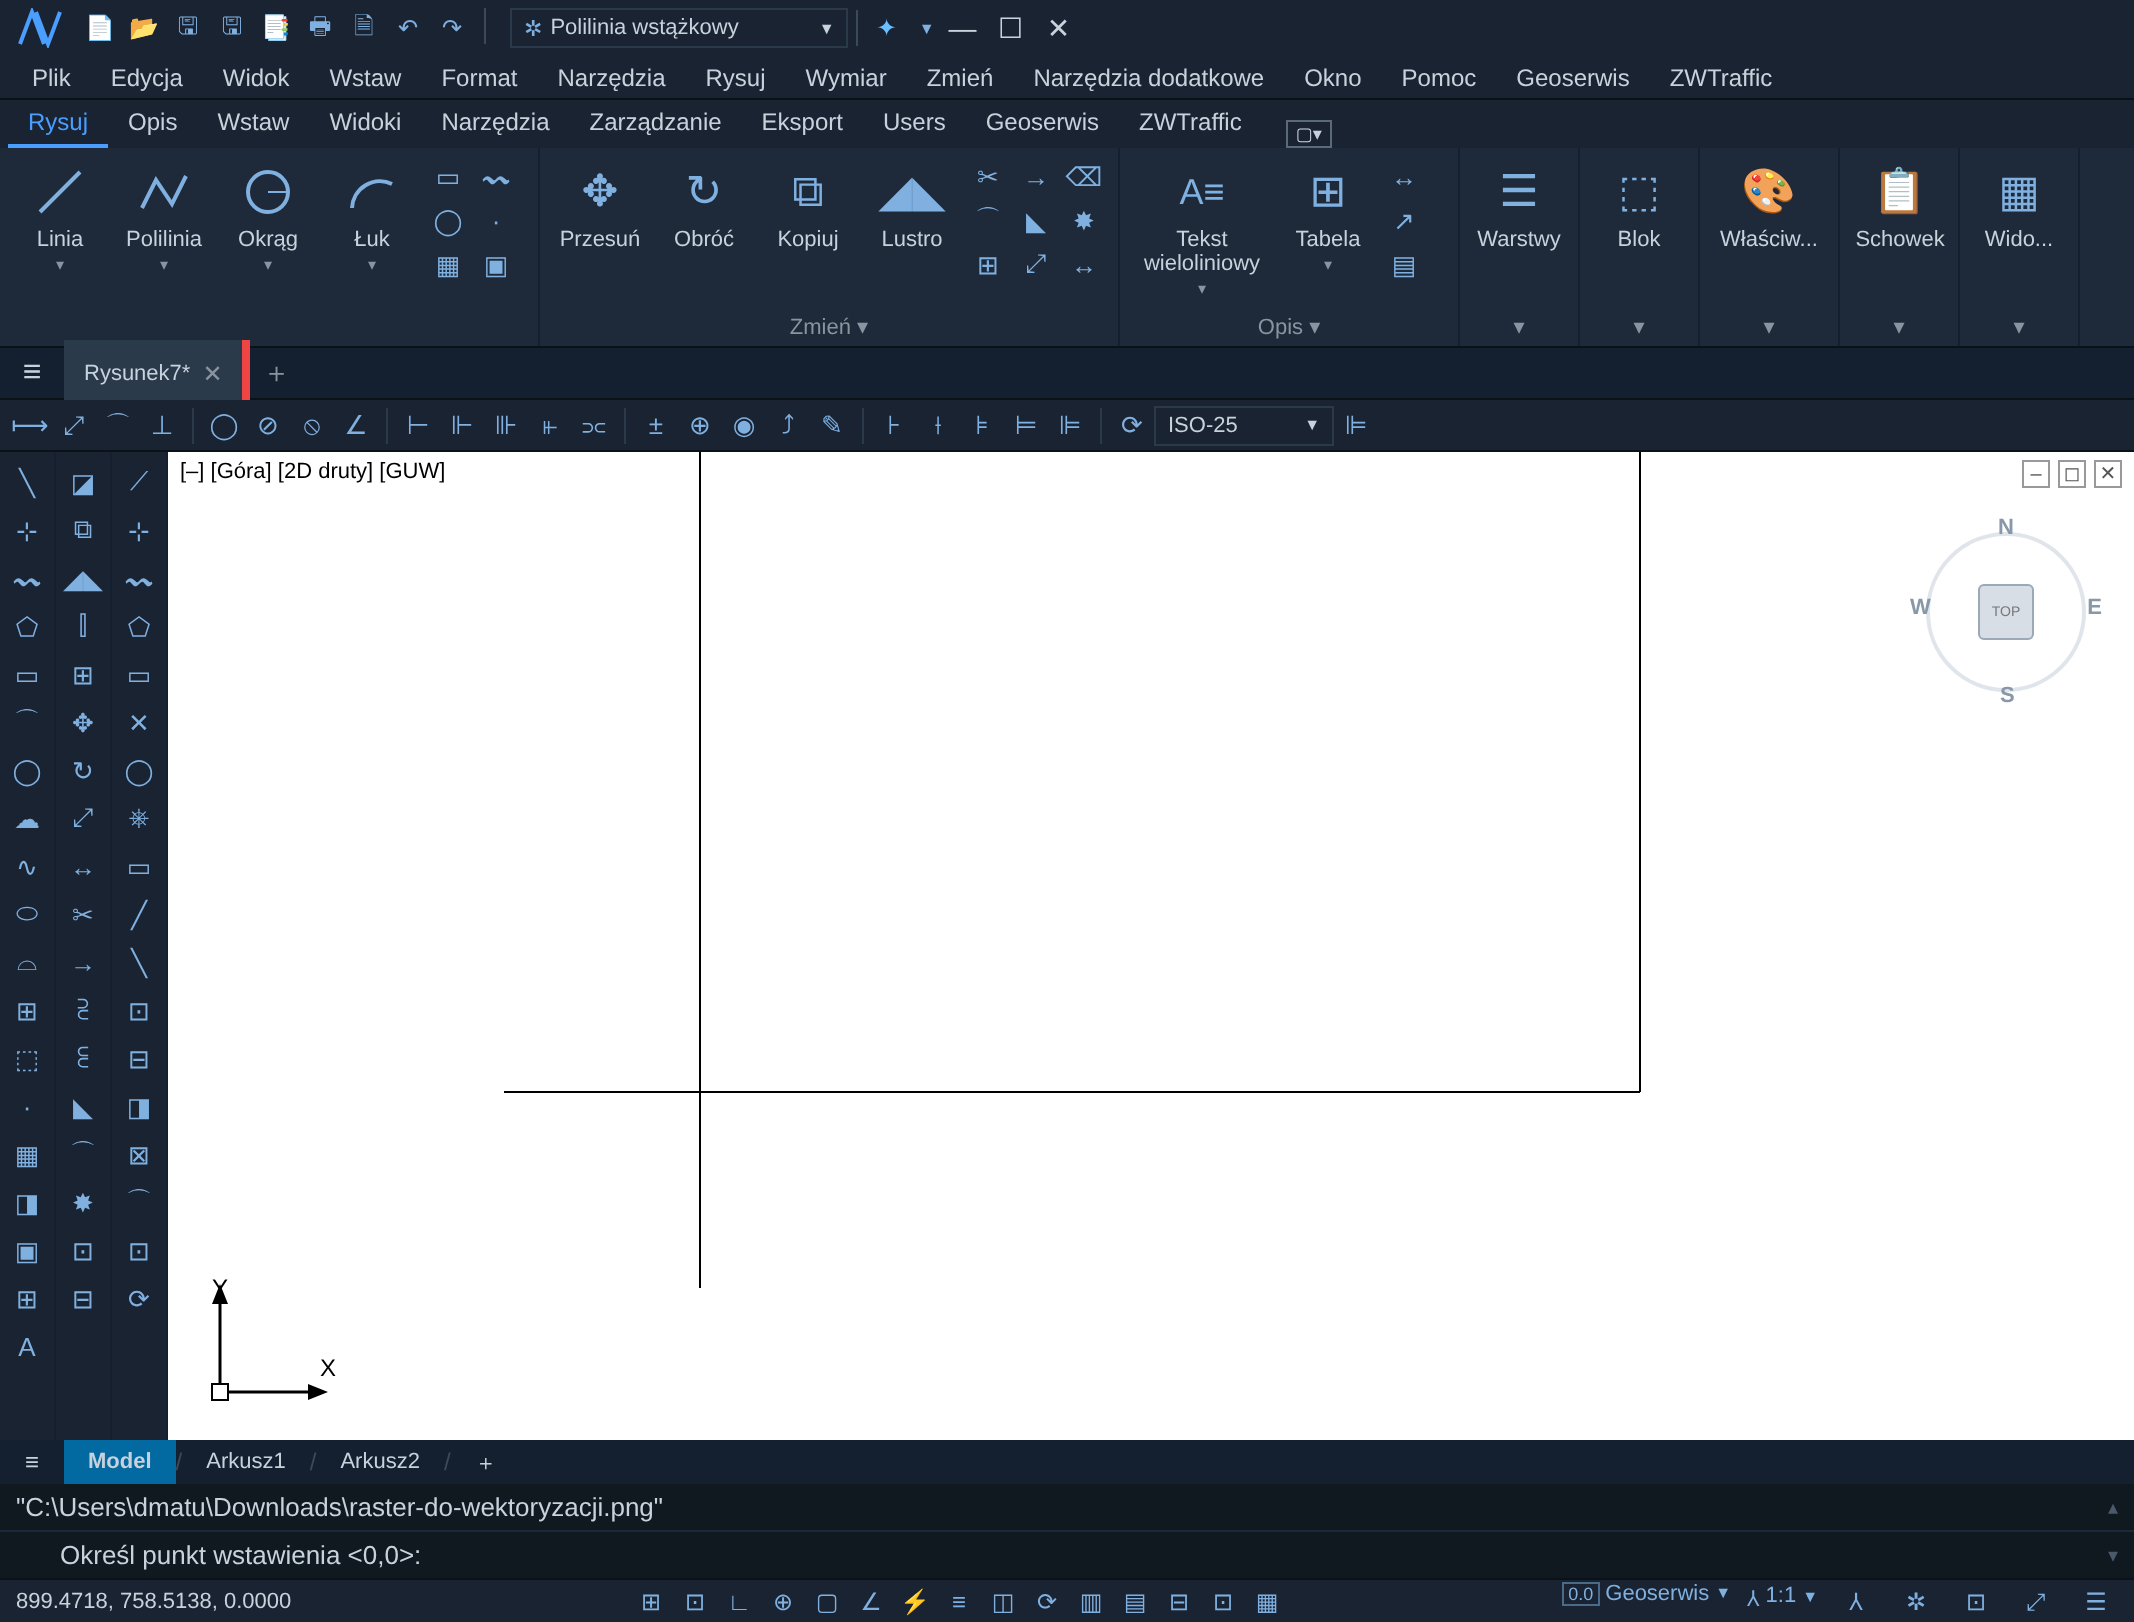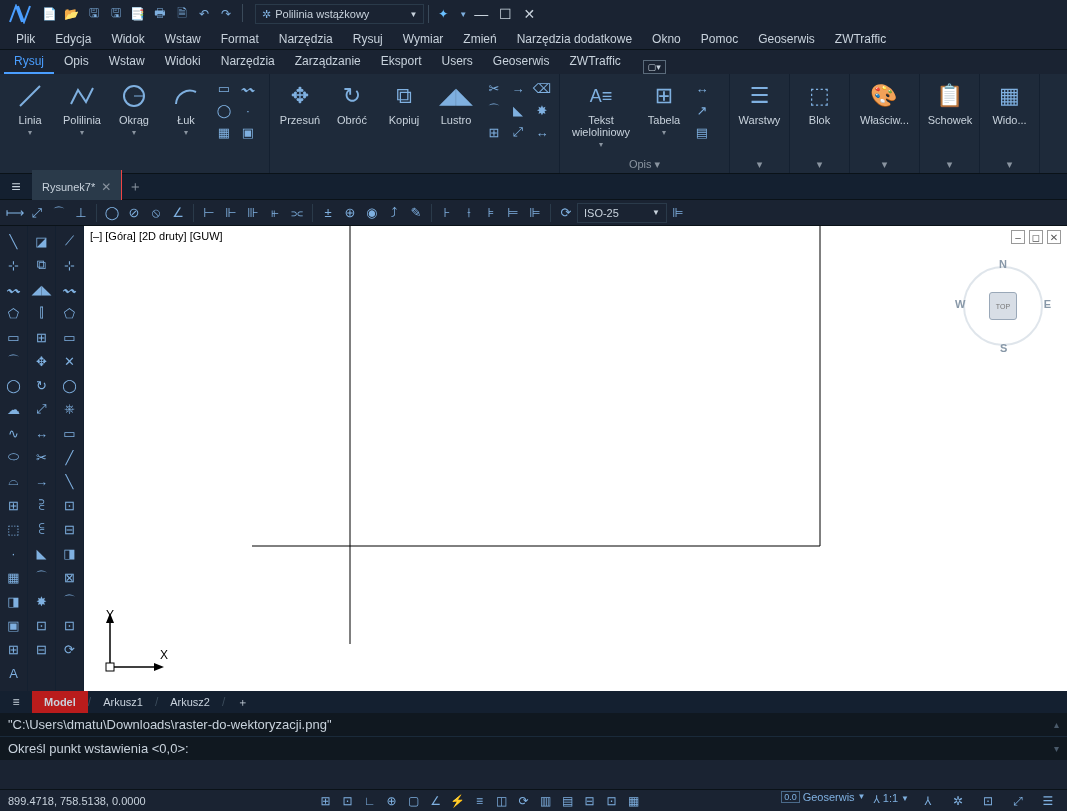--- a/index.html
+++ b/index.html
@@ -25,21 +25,21 @@
 .ribbon-panel-title { font-size: 11px; color: #8a94a0; text-align: center; padding: 2px 0; height: 18px; line-height: 14px; }
 .ribbon-big { display: flex; flex-direction: column; align-items: center; width: 48px; cursor: pointer; padding: 2px; }
 .ribbon-big.wide { width: 70px; }
 .ribbon-big .ico { width: 32px; height: 32px; display: flex; align-items: center; justify-content: center; font-size: 22px; color: #7fb0e0; }
 .ribbon-big .lbl { font-size: 11px; text-align: center; margin-top: 2px; line-height: 12px; }
 .ribbon-big .dd { font-size: 8px; margin-top: 2px; color: #8a94a0; }
 .ribbon-sm-col { display: flex; flex-direction: column; gap: 2px; }
 .ribbon-sm { width: 20px; height: 20px; display: flex; align-items: center; justify-content: center; color: #7fb0e0; cursor: pointer; font-size: 13px; }
 .doc-tabs { height: 26px; background: #142030; display: flex; align-items: center; border-bottom: 1px solid #0a1218; }
 .doc-tabs .hamburger { width: 32px; display: flex; align-items: center; justify-content: center; font-size: 16px; cursor: pointer; }
-.doc-tab { height: 34px; display: flex; align-items: center; padding: 0 10px; background: #2a3a4a; border-right: 1px solid #ef4444; cursor: pointer; font-size: 11px; gap: 6px; }
+.doc-tab { height: 34px; display: flex; align-items: center; padding: 0 10px; background: #2a3a4a; border-right: 4px solid #ef4444; cursor: pointer; font-size: 11px; gap: 6px; }
 .doc-tab .close { font-size: 12px; color: #8a94a0; }
 .doc-tabs .plus { width: 26px; display: flex; align-items: center; justify-content: center; cursor: pointer; font-size: 14px; color: #8a94a0; }
 .dim-toolbar { height: 26px; background: #1a2332; display: flex; align-items: center; padding: 0 4px; gap: 0; border-bottom: 1px solid #0a1218; }
 .dim-btn { width: 22px; height: 22px; display: flex; align-items: center; justify-content: center; color: #7fb0e0; cursor: pointer; font-size: 13px; }
 .dim-sep { width: 1px; height: 18px; background: #2a3a4a; margin: 0 4px; }
 .dim-dd { background: #1a2332; border: 1px solid #2a3a4a; height: 20px; padding: 0 6px; font-size: 11px; min-width: 90px; display: flex; align-items: center; justify-content: space-between; }
 .workarea { flex: 1; display: flex; background: #1a2332; overflow: hidden; }
 .left-toolbars { display: flex; }
 .vtoolbar { width: 28px; background: #1a2332; display: flex; flex-direction: column; align-items: center; padding: 4px 0; gap: 2px; border-right: 1px solid #142030; }
 .vbtn { width: 22px; height: 22px; display: flex; align-items: center; justify-content: center; color: #7fb0e0; cursor: pointer; font-size: 13px; }
@@ -47,28 +47,28 @@
 .canvas-label { position: absolute; top: 4px; left: 6px; font-size: 11px; color: #000; text-align: right; }
 .winctrl-mini { position: absolute; top: 4px; right: 6px; display: flex; gap: 4px; }
 .winctrl-mini span { width: 14px; height: 14px; border: 1px solid #999; font-size: 10px; display: flex; align-items: center; justify-content: center; cursor: pointer; color: #555; }
 .viewcube { position: absolute; top: 30px; right: 14px; width: 100px; height: 100px; }
 .viewcube .ring { position: absolute; inset: 10px; border: 2px solid rgba(150,170,190,.3); border-radius: 50%; }
 .viewcube .cube { position: absolute; top: 36px; left: 36px; width: 28px; height: 28px; background: #d8dee6; border: 1px solid #9aa8b8; border-radius: 3px; font-size: 7px; display:flex;align-items:center;justify-content:center;color:#777; }
 .viewcube .dir { position: absolute; font-size: 11px; color: #8898a8; font-weight: bold; }
 .ucs { position: absolute; bottom: 12px; left: 14px; }
 .layout-tabs { height: 22px; background: #142030; display: flex; align-items: center; }
 .layout-tab { padding: 0 12px; height: 22px; display: flex; align-items: center; font-size: 11px; cursor: pointer; }
-.layout-tab.active { background: #b91c1c; font-weight: bold; }
+.layout-tab.active { background: #0369a1; font-weight: bold; }
 .layout-sep { color: #3a4a5a; }
 .cmdline { background: #101820; font-family: Consolas, monospace; font-size: 13px; }
 .cmd-hist { padding: 4px 8px; color: #c8d2dc; border-bottom: 1px solid #1a2a3a; display:flex; align-items:center; }
-.cmd-input-row { display: flex; align-items: center; padding: 4px 8px; }
+.cmd-input-row { display: flex; align-items: center; padding: 4px 8px; margin-left: 22px; }
 .cmd-input-row input { flex: 1; background: transparent; border: none; outline: none; color: #c8d2dc; font-family: Consolas, monospace; font-size: 13px; }
 .cmd-scroll { margin-left:auto; color:#4a5a6a; font-size:10px; }
-.statusbar { height: 22px; background: #1a2332; display: flex; align-items: center; padding: 0 8px; gap: 4px; font-size: 11px; border-top: 1px solid #0a1218; margin-top: 29px; }
+.statusbar { height: 22px; background: #1a2332; display: flex; align-items: center; padding: 0 8px; gap: 4px; font-size: 11px; border-top: 1px solid #0a1218; }
 .status-coords { min-width: 170px; }
 .status-btns { display: flex; gap: 0; margin-left: auto; }
 .sbtn { width: 22px; height: 20px; display: flex; align-items: center; justify-content: center; color: #7fb0e0; cursor: pointer; font-size: 12px; }
 .status-right { margin-left: auto; display: flex; align-items: flex-start; gap: 8px; }
 .stxt { display: flex; align-items: center; gap: 3px; color: #7fb0e0; }
 svg { display: block; }
 .drawing-lines line { stroke: #000; stroke-width: 1; }
 </style>
 </head>
 <body>
@@ -220,20 +220,21 @@
           <div class="ribbon-sm">→</div>
           <div class="ribbon-sm">◣</div>
           <div class="ribbon-sm">⤢</div>
         </div>
       <div class="ribbon-sm-col">
           <div class="ribbon-sm">⌫</div>
           <div class="ribbon-sm">✸</div>
           <div class="ribbon-sm">↔</div>
         </div>
     </div>
+    <div class="ribbon-panel-title">Zmień ▾</div>
   </div>
 
   <div class="ribbon-panel" style="width:170px">
     <div class="ribbon-panel-body">
       <div class="ribbon-big wide">
           <div class="ico" style="font-size:18px">A≡</div>
           <div class="lbl">Tekst wieloliniowy</div>
           <div class="dd">▾</div>
         </div>
       <div class="ribbon-big">

